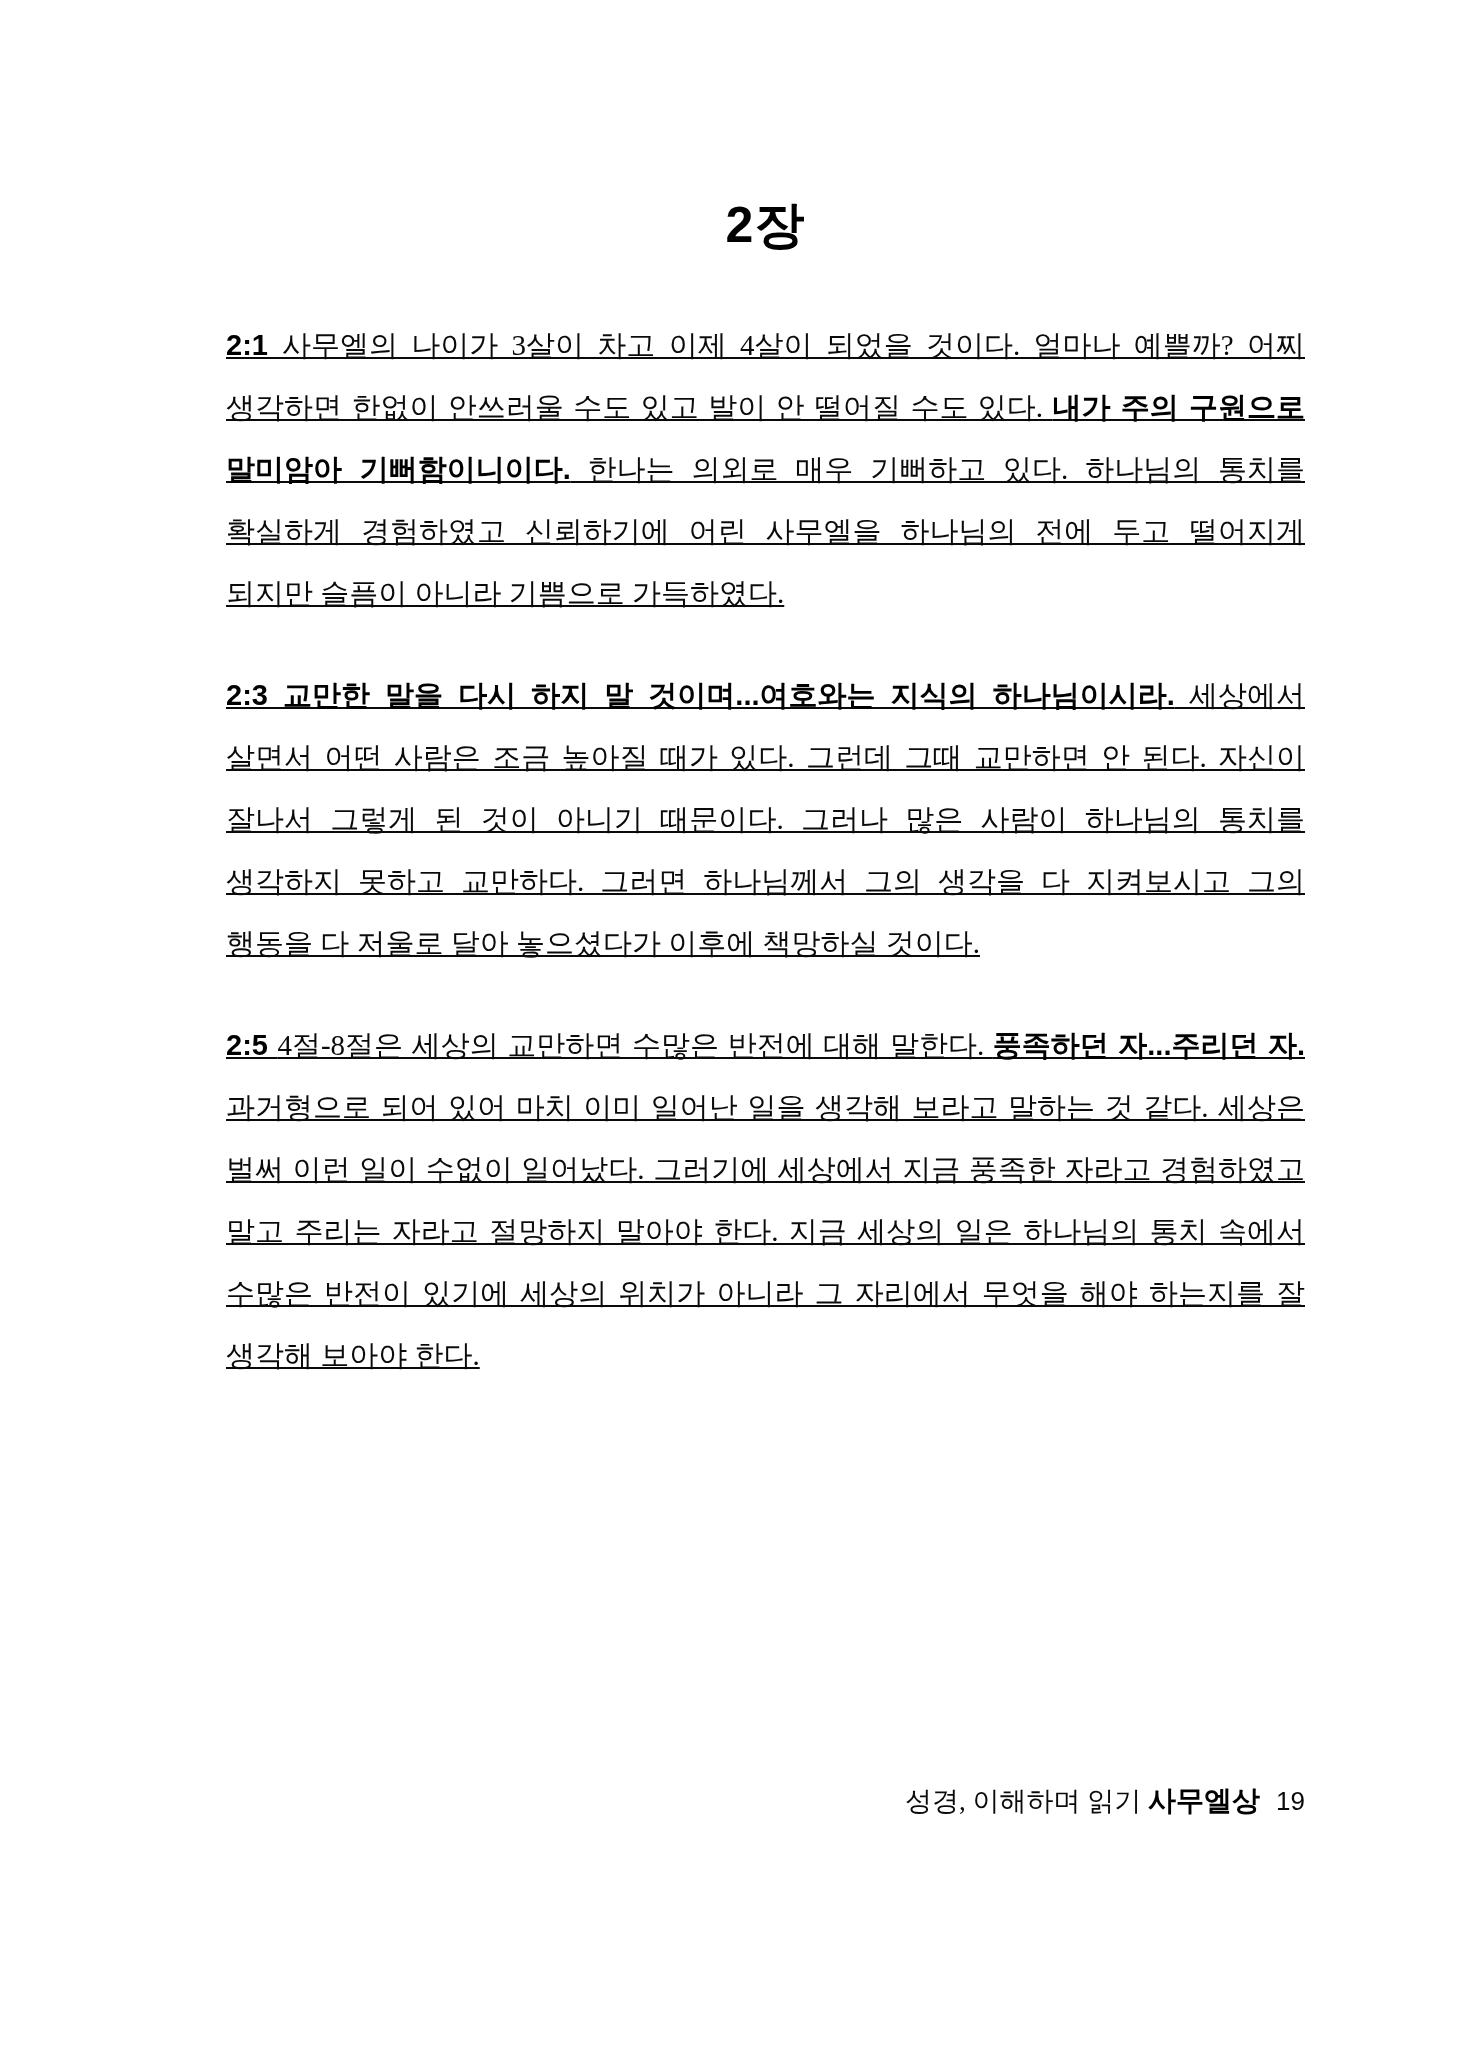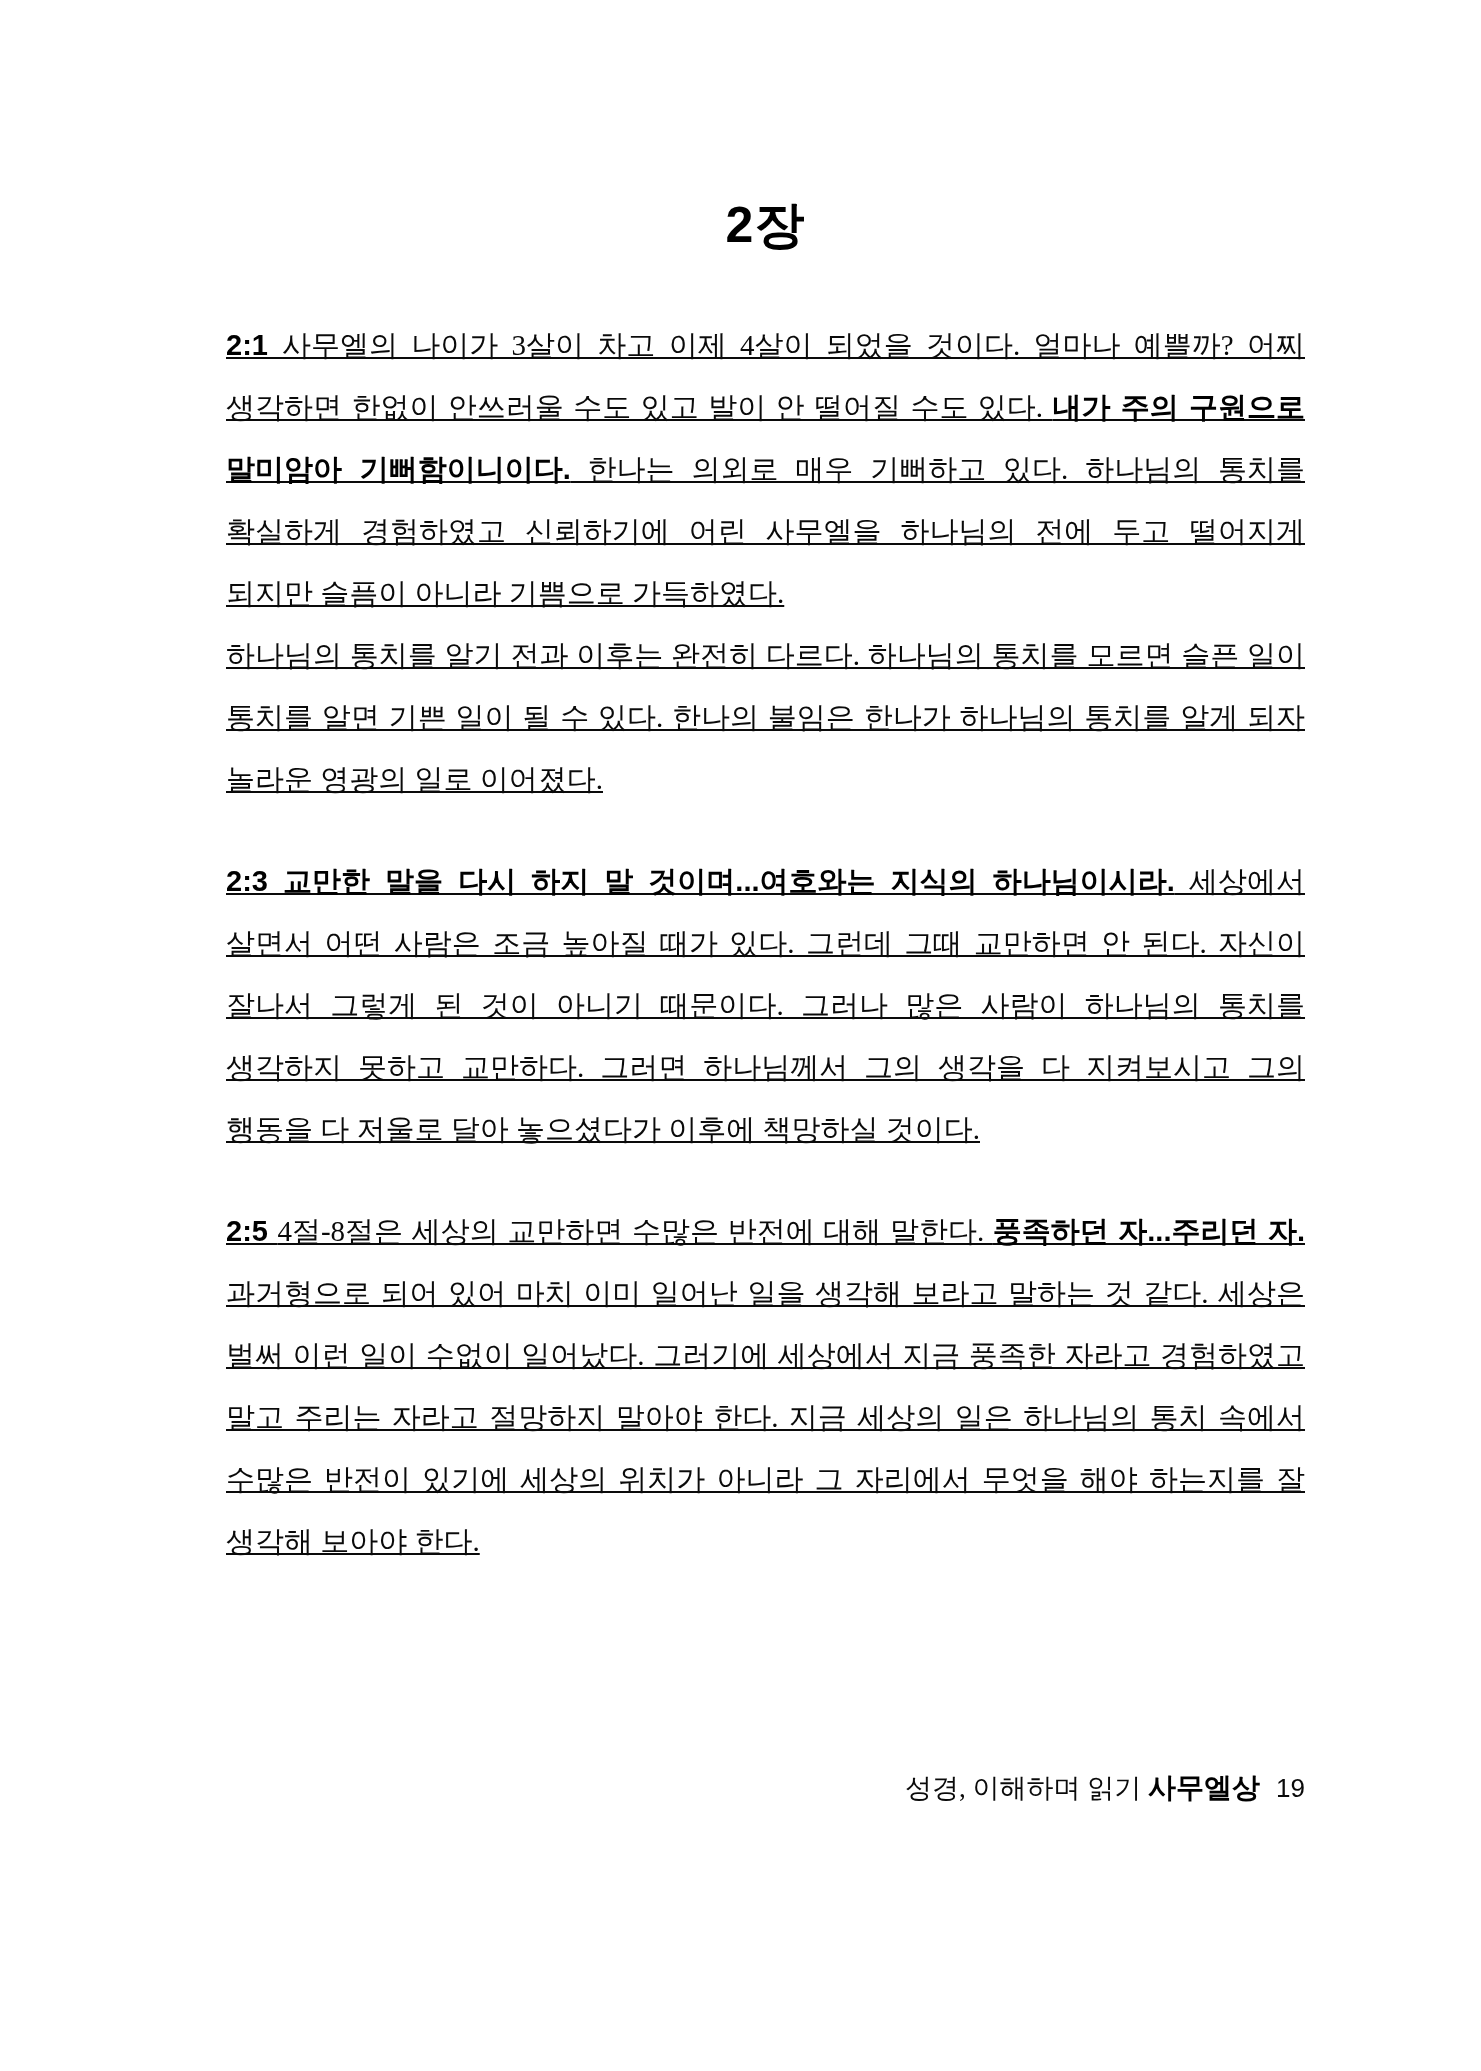--- a/index.html
+++ b/index.html
@@ -48,21 +48,21 @@
     font-family: "Liberation Sans", "DejaVu Sans", sans-serif;
     font-weight: 700;
     color: #000000;
   }
   .footer {
     position: absolute;
     top: 1772px;
     right: 176px;
     font-family: "Liberation Serif", "DejaVu Serif", serif;
     font-size: 27px;
-    line-height: 32px;
+    line-height: 57px;
     color: #0a0a0a;
     white-space: nowrap;
     text-align: right;
   }
   .footer .b {
     font-size: 28px;
   }
   .footer .page-num {
     display: inline-block;
     margin-left: 16px;
@@ -75,21 +75,20 @@
 <body>
 
 <div class="page">
 
   <h1 class="chapter-title">2장</h1>
 
   <div class="body-text">
 
     <p class="para"><span class="b">2:1 </span><span>사무엘의 나이가 3살이 차고 이제 4살이 되었을 것이다. 얼마나 예쁠까? 어찌 생각하면 한없이 안쓰러울 수도 있고 발이 안 떨어질 수도 있다. </span><span class="b">내가 주의 구원으로 말미암아 기뻐함이니이다.</span><span> 한나는 의외로 매우 기뻐하고 있다. 하나님의 통치를 확실하게 경험하였고 신뢰하기에 어린 사무엘을 하나님의 전에 두고 떨어지게 되지만 슬픔이 아니라 기쁨으로 가득하였다.</span></p>
 
-    <p class="para"><span>하나님의 통치를 알기 전과 이후는 완전히 다르다. 하나님의 통치를 모르면 슬픈 일이 통치를 알면 기쁜 일이 될 수 있다. 한나의 불임은 한나가 하나님의 통치를 알게 되자 놀라운 영광의 일로 이어졌다.</span></p>
 
     <p class="para gap"><span class="b">2:3 교만한 말을 다시 하지 말 것이며...여호와는 지식의 하나님이시라.</span><span> 세상에서 살면서 어떤 사람은 조금 높아질 때가 있다. 그런데 그때 교만하면 안 된다. 자신이 잘나서 그렇게 된 것이 아니기 때문이다. 그러나 많은 사람이 하나님의 통치를 생각하지 못하고 교만하다. 그러면 하나님께서 그의 생각을 다 지켜보시고 그의 행동을 다 저울로 달아 놓으셨다가 이후에 책망하실 것이다.</span></p>
 
     <p class="para gap"><span class="b">2:5 </span><span>4절-8절은 세상의 교만하면 수많은 반전에 대해 말한다. </span><span class="b">풍족하던 자...주리던 자.</span><span> 과거형으로 되어 있어 마치 이미 일어난 일을 생각해 보라고 말하는 것 같다. 세상은 벌써 이런 일이 수없이 일어났다. 그러기에 세상에서 지금 풍족한 자라고 경험하였고 말고 주리는 자라고 절망하지 말아야 한다. 지금 세상의 일은 하나님의 통치 속에서 수많은 반전이 있기에 세상의 위치가 아니라 그 자리에서 무엇을 해야 하는지를 잘 생각해 보아야 한다.</span></p>
 
 
   </div>
 
   <div class="footer"><span>성경, 이해하며 읽기 </span><span class="b">사무엘상</span><span class="page-num">19</span></div>
 

